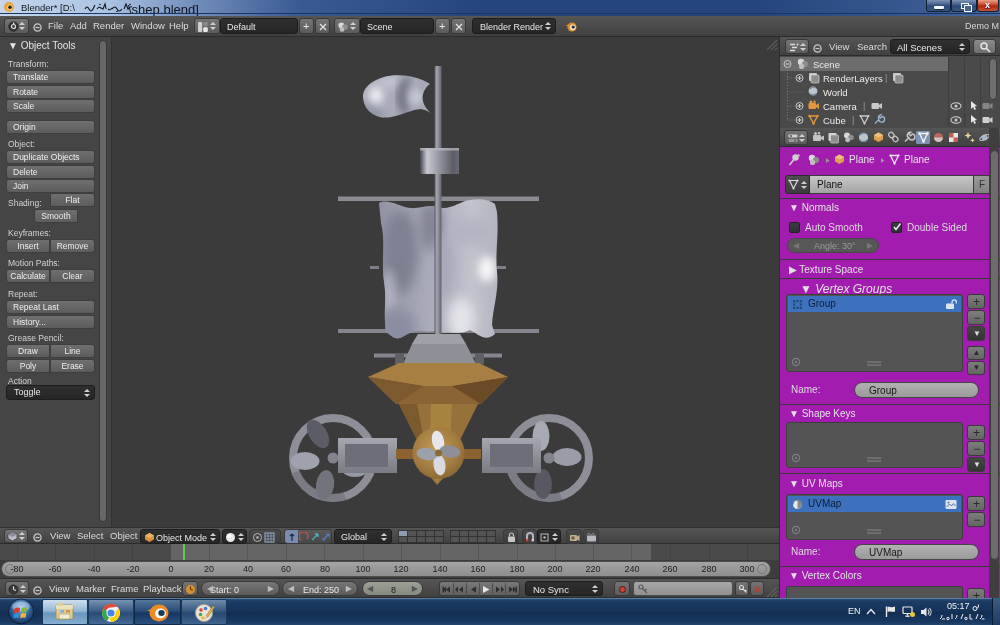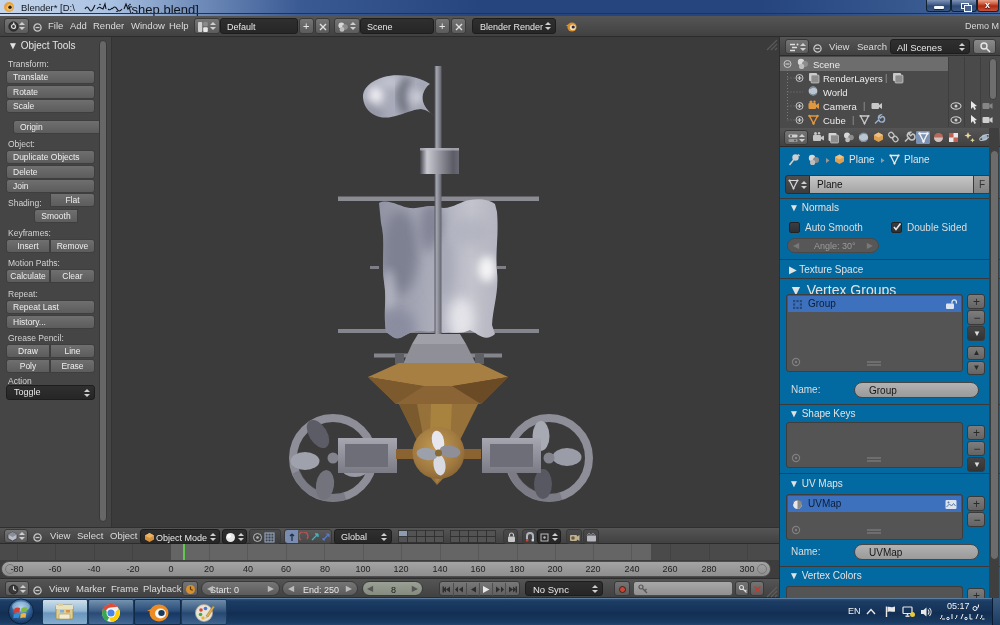--- a/index.html
+++ b/index.html
@@ -269,21 +269,21 @@
       <path d="M12,2 L2,12 M12,6 L6,12 M12,10 L10,12" stroke="#5a5a5a" stroke-width="1.2"></path>
     </svg>
 </div>
 
 <div id="shelf" class="abs" style="left:0;top:37px;width:112px;height:490px;background:#454545;border-right:1px solid #333;box-sizing:border-box;">
   <span class="abs" style="left:8px;top:3px;font-size:10px;color:#e4e4e4;">▼ Object Tools</span>
   <span class="abs lbl" style="left:8px;top:22px;">Transform:</span>
   <div class="abs tbtn" style="left:6px;top:33px;width:89px;height:14px;line-height:13px;text-align:left;padding-left:6px;">Translate</div>
   <div class="abs tbtn" style="left:6px;top:47.5px;width:89px;height:14px;line-height:13px;text-align:left;padding-left:6px;">Rotate</div>
   <div class="abs tbtn" style="left:6px;top:62px;width:89px;height:14px;line-height:13px;text-align:left;padding-left:6px;">Scale</div>
-  <div class="abs tbtn" style="left:6px;top:83px;width:89px;height:14px;line-height:13px;text-align:left;padding-left:6px;margin-left:7px;">Origin</div>
+  <div class="abs tbtn" style="left:6px;top:83px;width:89px;height:14px;line-height:13px;text-align:left;padding-left:6px;">Origin</div>
   <span class="abs lbl" style="left:8px;top:102px;">Object:</span>
   <div class="abs tbtn" style="left:6px;top:113px;width:89px;height:14px;line-height:13px;text-align:left;padding-left:6px;">Duplicate Objects</div>
   <div class="abs tbtn" style="left:6px;top:127.5px;width:89px;height:14px;line-height:13px;text-align:left;padding-left:6px;">Delete</div>
   <div class="abs tbtn" style="left:6px;top:142px;width:89px;height:14px;line-height:13px;text-align:left;padding-left:6px;">Join</div>
   <span class="abs lbl" style="left:8px;top:161px;">Shading:</span>
   <div class="abs tbtn" style="left:6px;top:172px;width:44px;height:14px;line-height:13px;border-radius:3px 0 0 3px;margin-left:28px;">Smooth</div>
   <div class="abs tbtn" style="left:50px;top:156px;width:45px;height:14px;line-height:13px;border-radius:0 3px 3px 0;">Flat</div>
   <span class="abs lbl" style="left:8px;top:191px;">Keyframes:</span>
   <div class="abs tbtn" style="left:6px;top:202px;width:44px;height:14px;line-height:13px;border-radius:3px 0 0 3px;">Insert</div>
   <div class="abs tbtn" style="left:50px;top:202px;width:45px;height:14px;line-height:13px;border-radius:0 3px 3px 0;">Remove</div>
@@ -714,21 +714,21 @@
         <path d="M4,1 L4,9 L6,7 L7.5,10 L9,9 L7.5,6.5 L10,6 Z" fill="#e8e8e8"></path>
       </g>
     <g transform="translate(202,58)">
         <rect x="0.5" y="3" width="7" height="6" rx="1" fill="#cfcfcf"></rect>
         <path d="M7.5,5 L10.5,3 V9 L7.5,7 Z" fill="#cfcfcf"></path>
       </g>
   </svg>
 
   <div class="abs" style="left:209px;top:21px;width:8px;height:42px;border-radius:4px;background:#6e6e6e;border:1px solid #3c3c3c;box-sizing:border-box;"></div>
 </div>
-<div id="props" class="abs" style="left:779px;top:128px;width:221px;height:470px;background:#0369a1;border-left:1px solid #2e2e2e;box-sizing:border-box;overflow:hidden;">
+<div id="props" class="abs" style="left:779px;top:128px;width:221px;height:470px;background:#a21caf;border-left:1px solid #2e2e2e;box-sizing:border-box;overflow:hidden;">
   <div class="abs hdr" style="left:0;top:0;width:220px;height:19px;">
     <div class="abs sbtn" style="left:4px;top:2px;width:24px;height:15px;">
       <svg class="abs" style="left:3px;top:3px" width="10" height="9" viewBox="0 0 10 9">
           <rect x="0.5" y="0.5" width="9" height="3" rx="1" fill="#cfcfcf"></rect>
           <rect x="0.5" y="5" width="9" height="3" rx="1" fill="#9a9a9a"></rect>
           <circle cx="3" cy="2" r="1" fill="#555"></circle>
           <circle cx="7" cy="6.5" r="1" fill="#555"></circle>
         </svg>
       <div class="updn" style="right:1px;"></div>
     </div>
@@ -858,21 +858,21 @@
   </div>
   <span class="abs" style="left:127px;top:94px;font-size:10px;color:#dcdcdc;">Double Sided</span>
   <div class="abs" style="left:7px;top:110px;width:92px;height:15px;background:#575757;border:1px solid #484848;border-radius:8px;box-sizing:border-box;">
     <span style="position:absolute;left:26px;top:2px;font-size:9px;color:#9b9b9b;">Angle: 30°</span>
     <span style="position:absolute;left:5px;top:2px;color:#787878;font-size:8px;">◀</span>
       <span style="position:absolute;right:5px;top:2px;color:#787878;font-size:8px;">▶</span>
   </div>
   <div class="abs" style="left:0;top:131px;width:220px;height:1px;background:#3a3a3a;"></div>
   <span class="abs" style="left:9px;top:136px;font-size:10px;color:#e2e2e2;">▶ Texture Space</span>
   <div class="abs" style="left:0;top:150px;width:220px;height:1px;background:#3a3a3a;"></div>
-  <span class="abs" style="left:9px;top:154px;font-size:14px;color:#e2e2e2;">▼ Vertex Groups</span>
+  <span class="abs" style="left:20px;top:154px;font-size:12px;color:#e2e2e2;font-style:italic;">▼ Vertex Groups</span>
 
   <div class="abs" style="left:6px;top:166px;width:177px;height:78px;background:#545454;border:1px solid #3e3e3e;border-radius:3px;box-sizing:border-box;">
     <div class="abs" style="left:1px;top:1px;width:173px;height:16px;background:#3d71bd;">
       <svg class="abs" style="left:4px;top:3px" width="11" height="11" viewBox="0 0 11 11">
           <g fill="#274a7a">
             <rect x="1" y="1" width="2.2" height="2.2"></rect>
             <rect x="4.4" y="1" width="2.2" height="2.2"></rect>
             <rect x="7.8" y="1" width="2.2" height="2.2"></rect>
             <rect x="1" y="4.4" width="2.2" height="2.2"></rect>
             <rect x="7.8" y="4.4" width="2.2" height="2.2"></rect>

